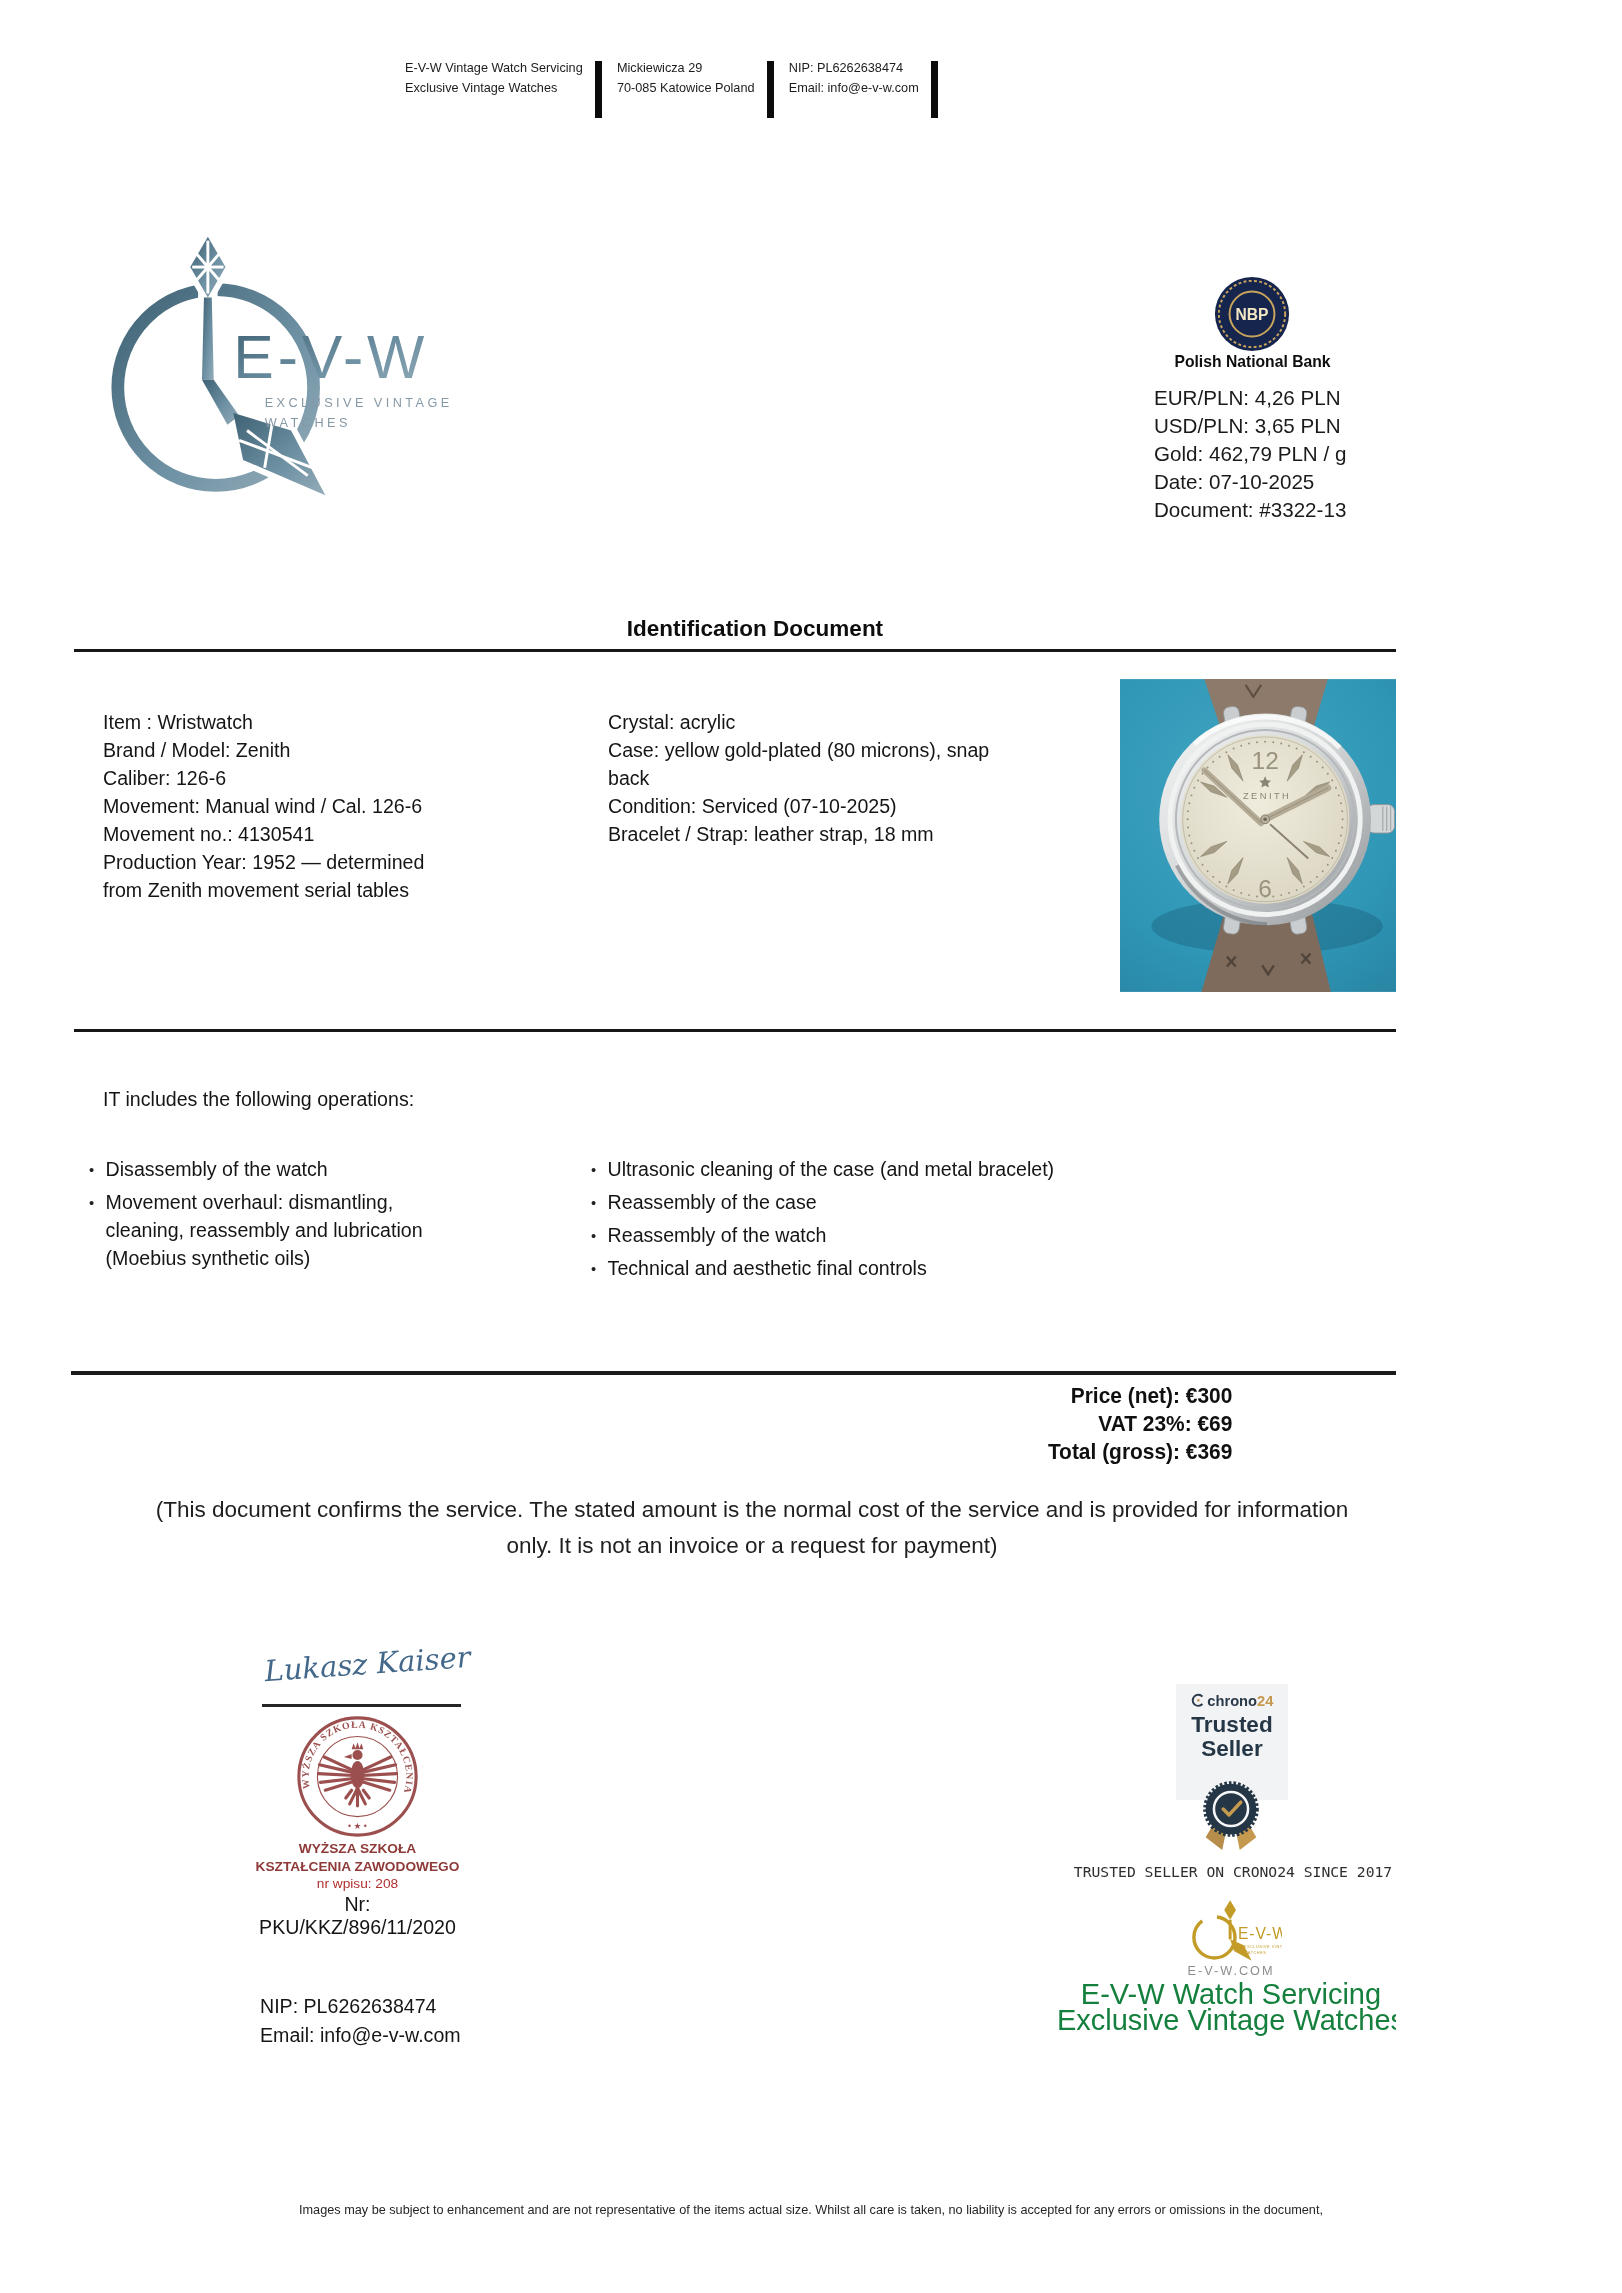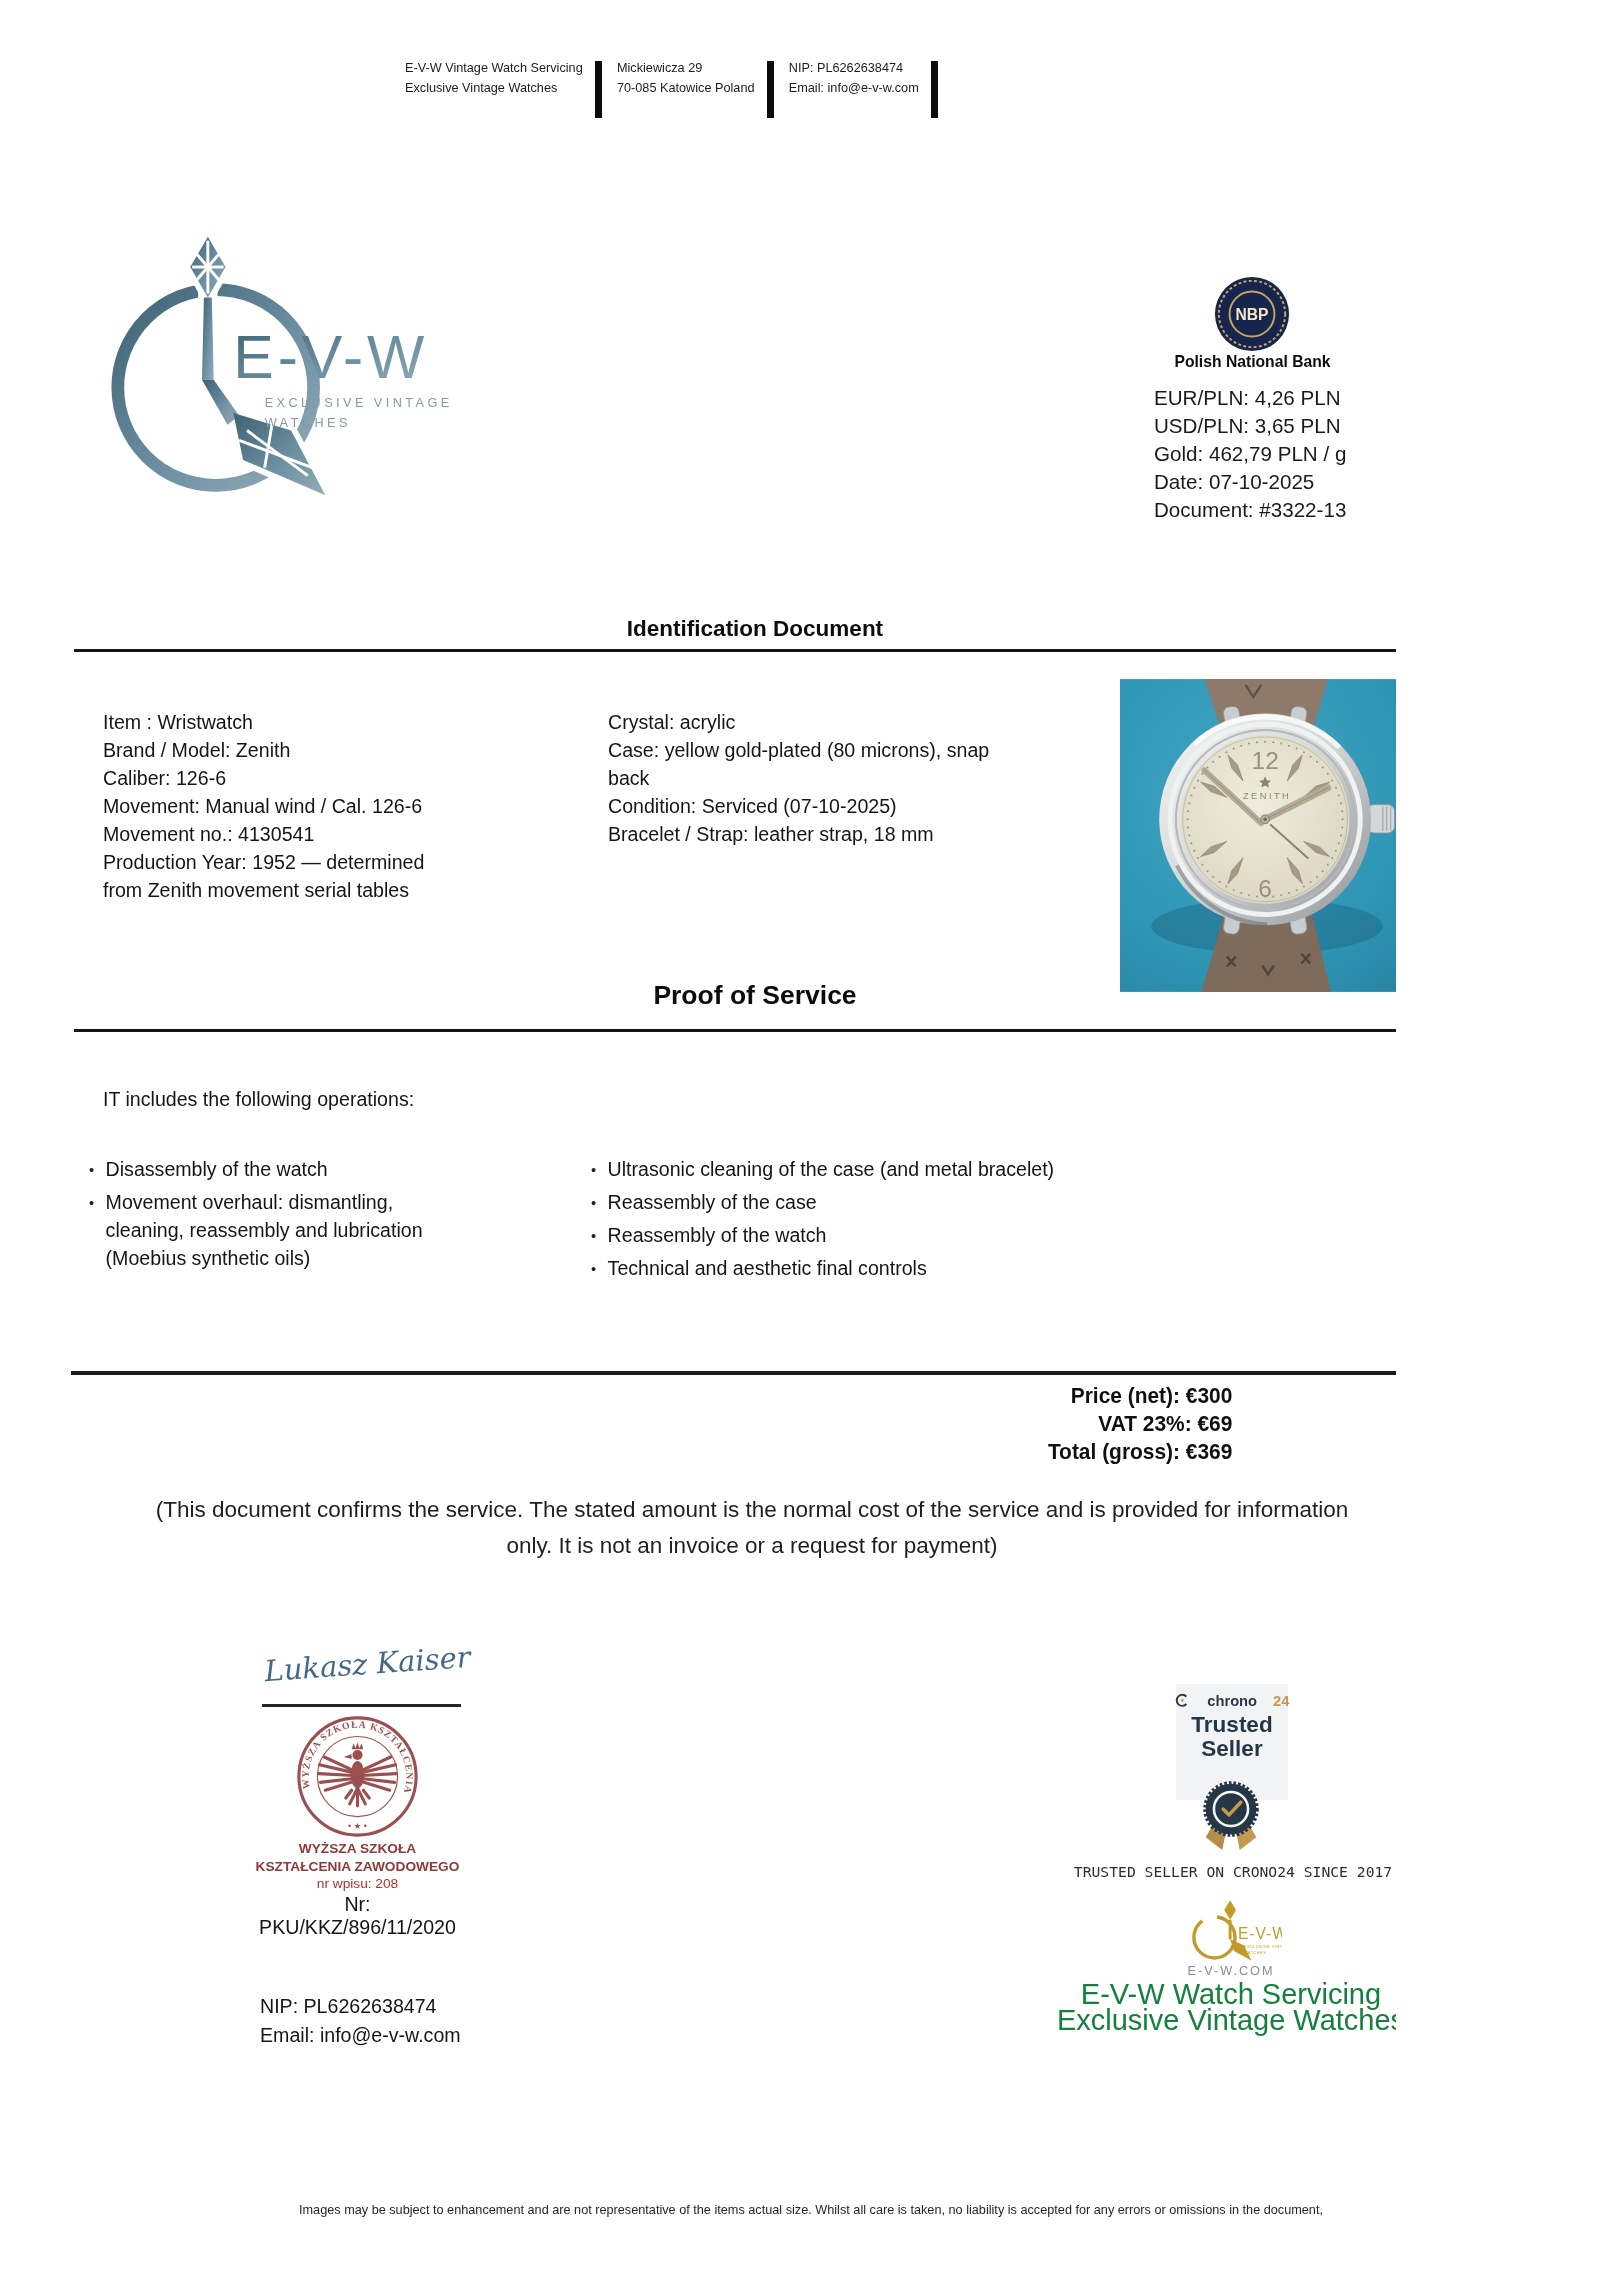--- a/index.html
+++ b/index.html
@@ -49,21 +49,21 @@
   .stamp-col{left:245px;width:225px;text-align:center;}
   .stamp-name{top:1840px;font-size:13.7px;line-height:17.6px;font-weight:bold;color:#8e3a38;}
   .stamp-reg{top:1876px;font-size:13.7px;color:#b0302e;}
   .cert-no{top:1893px;font-size:19.6px;color:#141414;}
 
   .nip-block{left:260px;top:1992px;font-size:19.6px;line-height:29px;color:#151515;}
 
   
   .trusted-card{left:1176px;top:1684px;width:112px;height:116px;background:#f2f3f4;
                 display:flex;flex-direction:column;align-items:center;}
-  .chrono-row{display:flex;align-items:center;margin-top:8.8px;gap:16px;}
+  .chrono-row{display:flex;align-items:center;margin-top:8.8px;}
   .chrono-word{font-size:14.7px;font-weight:bold;color:#2b3a4a;margin-left:2px;}
   .chrono-24{font-size:14.7px;font-weight:bold;color:#c5994e;text-align:center;}
   .trusted-word{font-size:22.5px;line-height:24.5px;font-weight:bold;color:#253746;margin-top:3.9px;}
   .seller-word{font-size:22.5px;line-height:24.5px;font-weight:bold;color:#253746;}
   .ts-caption{left:1059px;top:1863px;width:348px;text-align:center;
               font-family:"DejaVu Sans Mono",monospace;font-size:14.7px;color:#2e2e2e;}
   .ts-web{left:1084px;top:1964px;width:294px;text-align:center;font-size:12.7px;letter-spacing:2px;color:#8d8d8d;}
   .ts-co{left:1035px;top:1982px;width:392px;text-align:center;font-size:29px;line-height:25.5px;color:#15803d;}
 
   .gold-band{left:1528px;top:51px;width:33px;height:2186px;
@@ -300,21 +300,20 @@
       <line x1="153" y1="148" x2="192" y2="183" stroke="#8a8272" stroke-width="2"></line>
       <line x1="144" y1="147" x2="86" y2="93" stroke="#b3ab96" stroke-width="6" stroke-linecap="round"></line>
       <line x1="144" y1="147" x2="86" y2="93" stroke="#857d68" stroke-width="1" opacity="0.6"></line>
       <line x1="150" y1="142" x2="212" y2="111" stroke="#b3ab96" stroke-width="7" stroke-linecap="round"></line>
       <line x1="150" y1="142" x2="212" y2="111" stroke="#857d68" stroke-width="1" opacity="0.6"></line>
       <circle cx="148" cy="143" r="4.5" fill="#b9b1a0" stroke="#847c68"></circle>
       <circle cx="148" cy="143" r="1.8" fill="#6e6754"></circle>
     </g>
   </svg>
 
-  <div class="abs sec-title svc-title">Proof of Service</div>
   <div class="abs rule rule2"></div>
   <div class="abs intro">IT includes the following operations:</div>
 
   <ul class="abs bul bul-left">
     <li>
       <div>Disassembly of the watch</div>
     </li>
     <li>
       <div>Movement overhaul: dismantling,</div>
       <div>cleaning, reassembly and lubrication</div>

